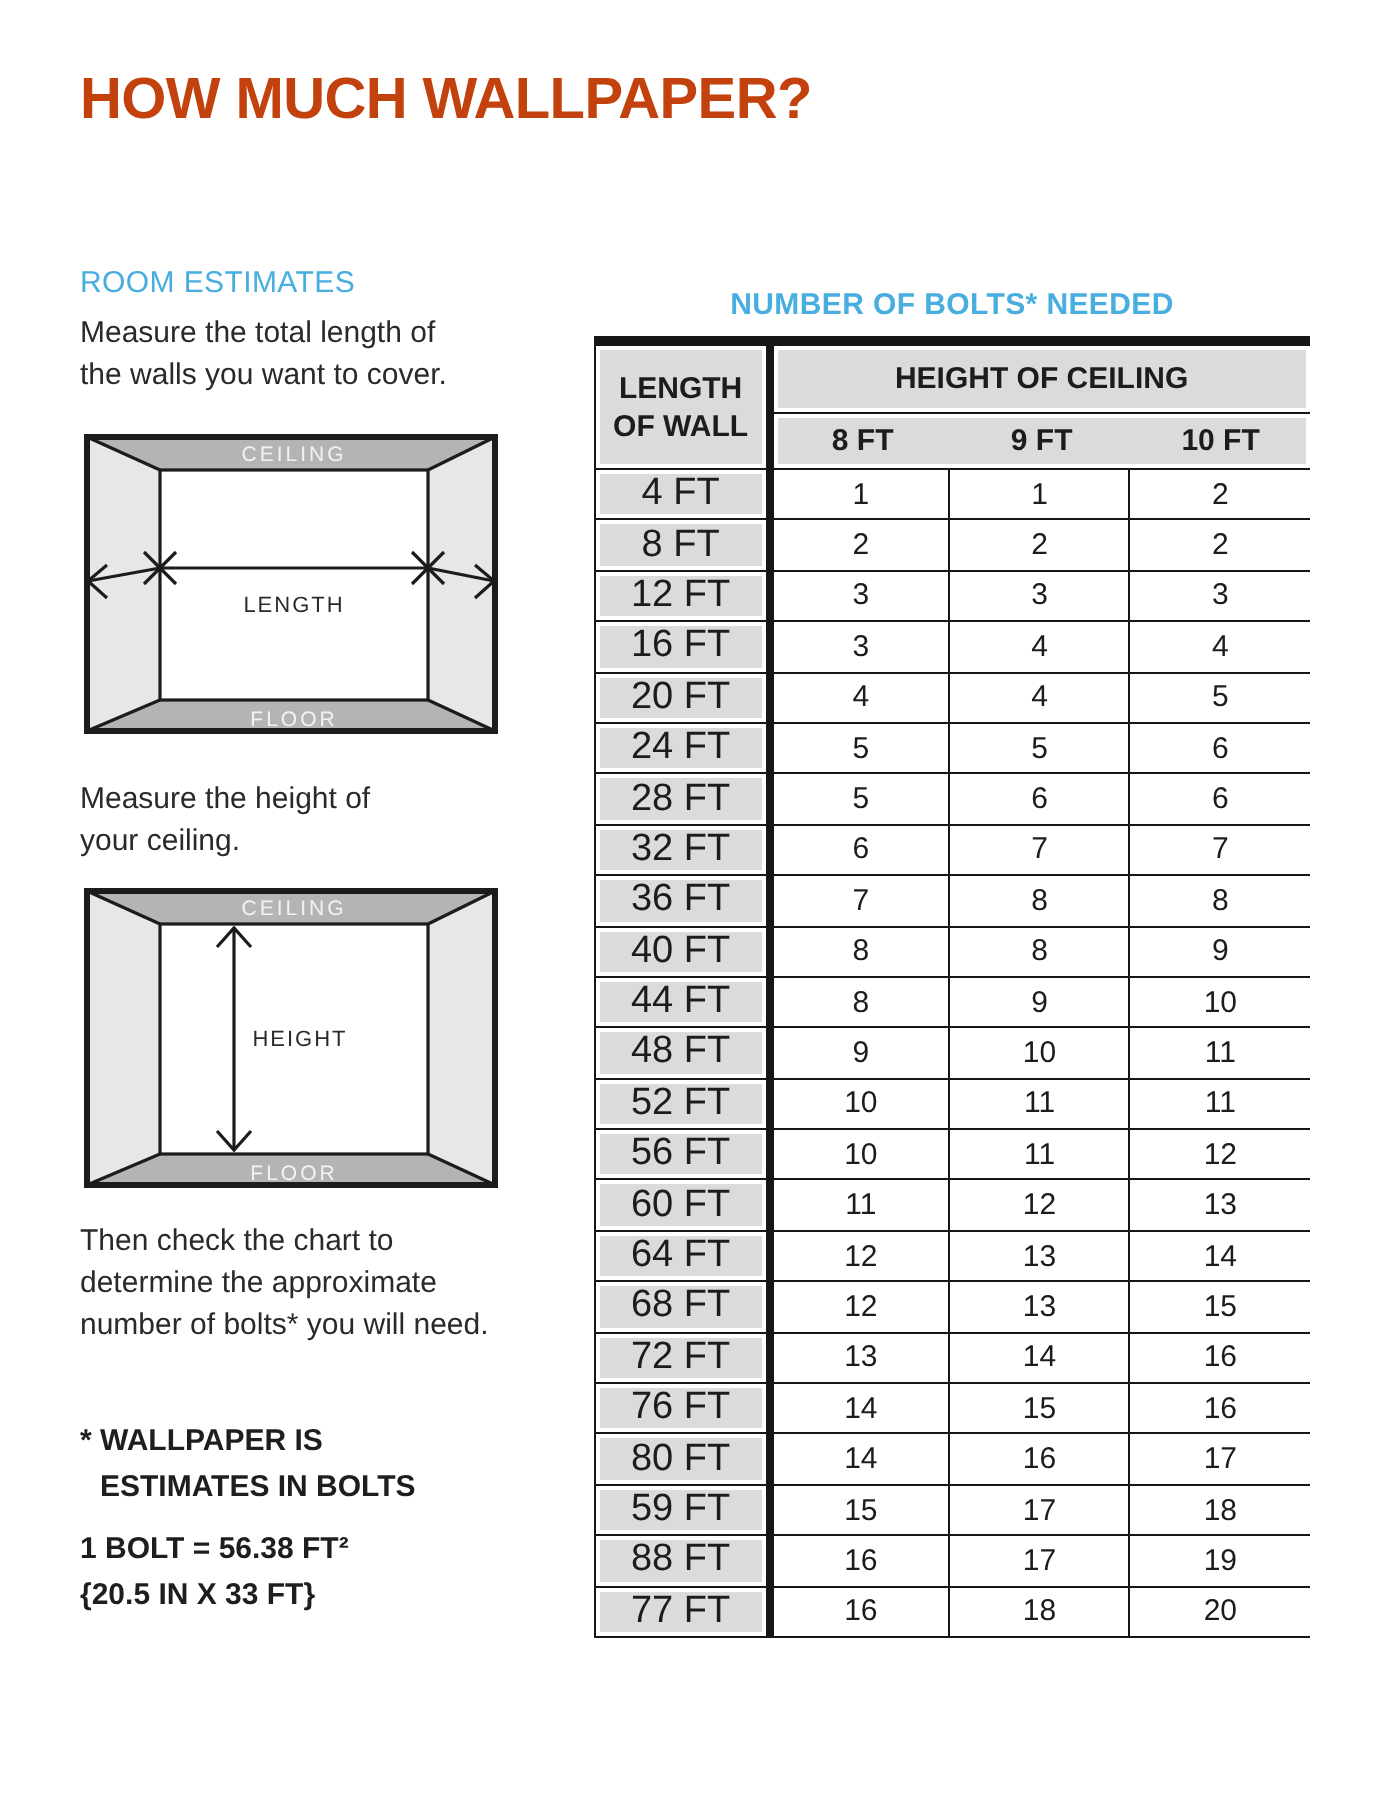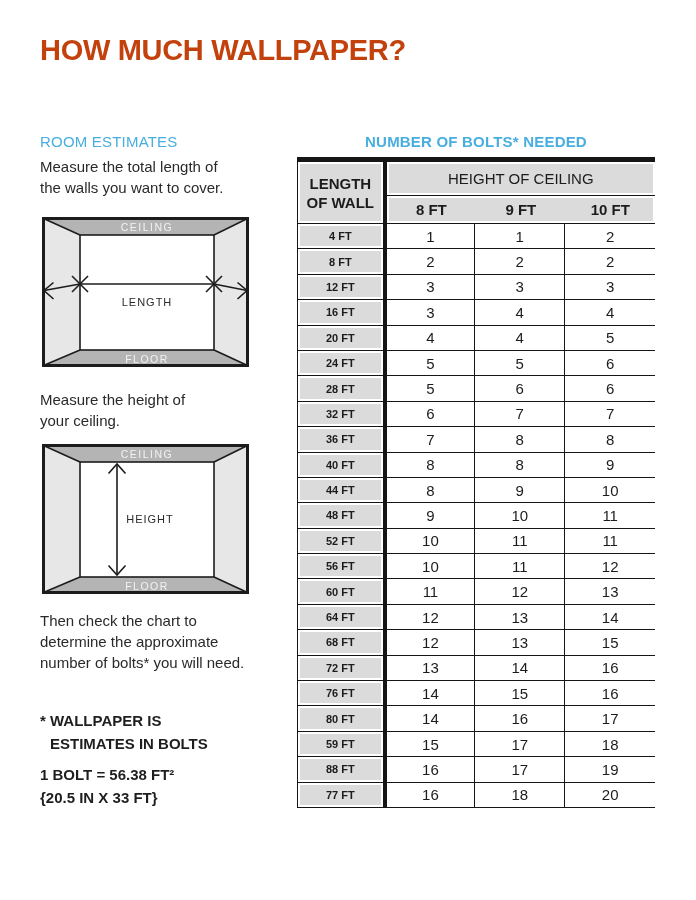--- a/index.html
+++ b/index.html
@@ -33,21 +33,21 @@
   .diagram1 { top: 84px; }
   .diagram2 { top: 311px; }
   .footnote { position: absolute; left: 0; font-size: 15px; font-weight: bold; line-height: 23px; color: #1e1e1e; }
   .footnote-packaging { top: 576px; }
   .footnote-packaging .hang { padding-left: 10px; }
   .footnote-boltsize { top: 630px; }
   svg text { font-family: "Liberation Sans", "DejaVu Sans", sans-serif; }
   .svg-band-label { fill: #f2f2f2; font-size: 10.5px; letter-spacing: 1.5px; }
   .svg-measure-label { fill: #2a2a2a; font-size: 11px; letter-spacing: 1px; }
   
-  .right-col { position: absolute; left: 297px; top: 133px; width: 358px; }
+  .right-col { position: absolute; left: 297px; top: 144px; width: 358px; }
   .table-heading {
     font-size: 15px; font-weight: bold; color: #48aee0; letter-spacing: 0.2px;
     text-align: center;
   }
   .bolts-table {
     margin-top: 7px;
     border-collapse: collapse; table-layout: fixed; width: 358px;
     border-top: 5px solid #161616;
     border-left: 1.5px solid #161616;
   }
@@ -56,27 +56,27 @@
   .bolts-table th, .bolts-table td {
     padding: 0; text-align: center; vertical-align: middle;
     font-size: 15px; color: #1c1c1c;
   }
   .cell-gray { background: #dbdbdb; box-shadow: inset 0 0 0 2px #ffffff; }
   .corner-cell {
     border-right: 4px solid #161616;
     border-bottom: 1.8px solid #161616;
     font-weight: bold; line-height: 19px; white-space: pre-line;
   }
-  .group-cell { height: 36px; border-bottom: 1.8px solid #161616; font-weight: normal; }
+  .group-cell { height: 36px; border-bottom: 1.8px solid #161616; font-weight: bold; }
   .sub-cell { height: 28px; border-bottom: 1.8px solid #161616; }
   .sub-flex { display: flex; width: 100%; }
   .sub-flex span { flex: 1 1 0; text-align: center; font-weight: bold; font-size: 15px; }
   .bolts-table tbody th {
     height: 25.4px; border-right: 4px solid #161616; border-bottom: 1.8px solid #161616;
-    font-weight: bold; font-size: 11px;
+    font-weight: normal; font-size: 19px;
   }
   .bolts-table tbody td {
     height: 25.4px; border-bottom: 1.8px solid #161616; border-left: 1.8px solid #161616;
     background: #ffffff; font-weight: normal;
   }
   .bolts-table tbody td.first-data { border-left: none; }
 </style>
 </head>
 <body>
 

